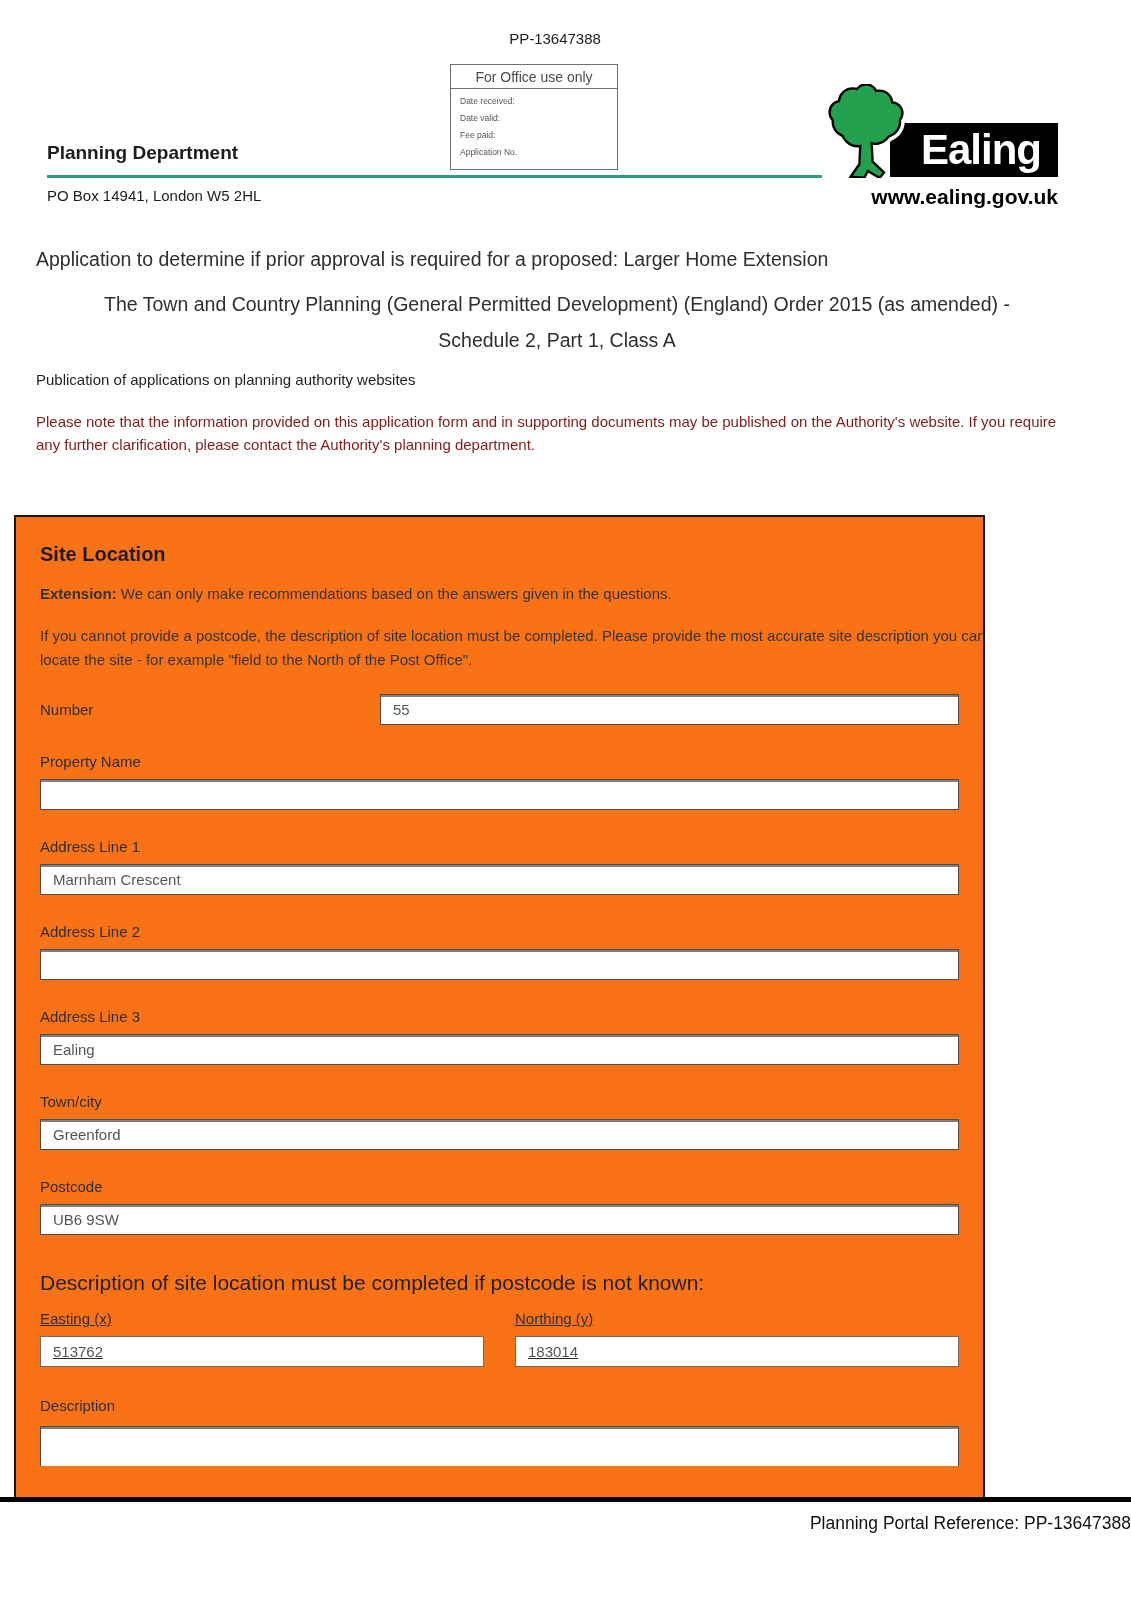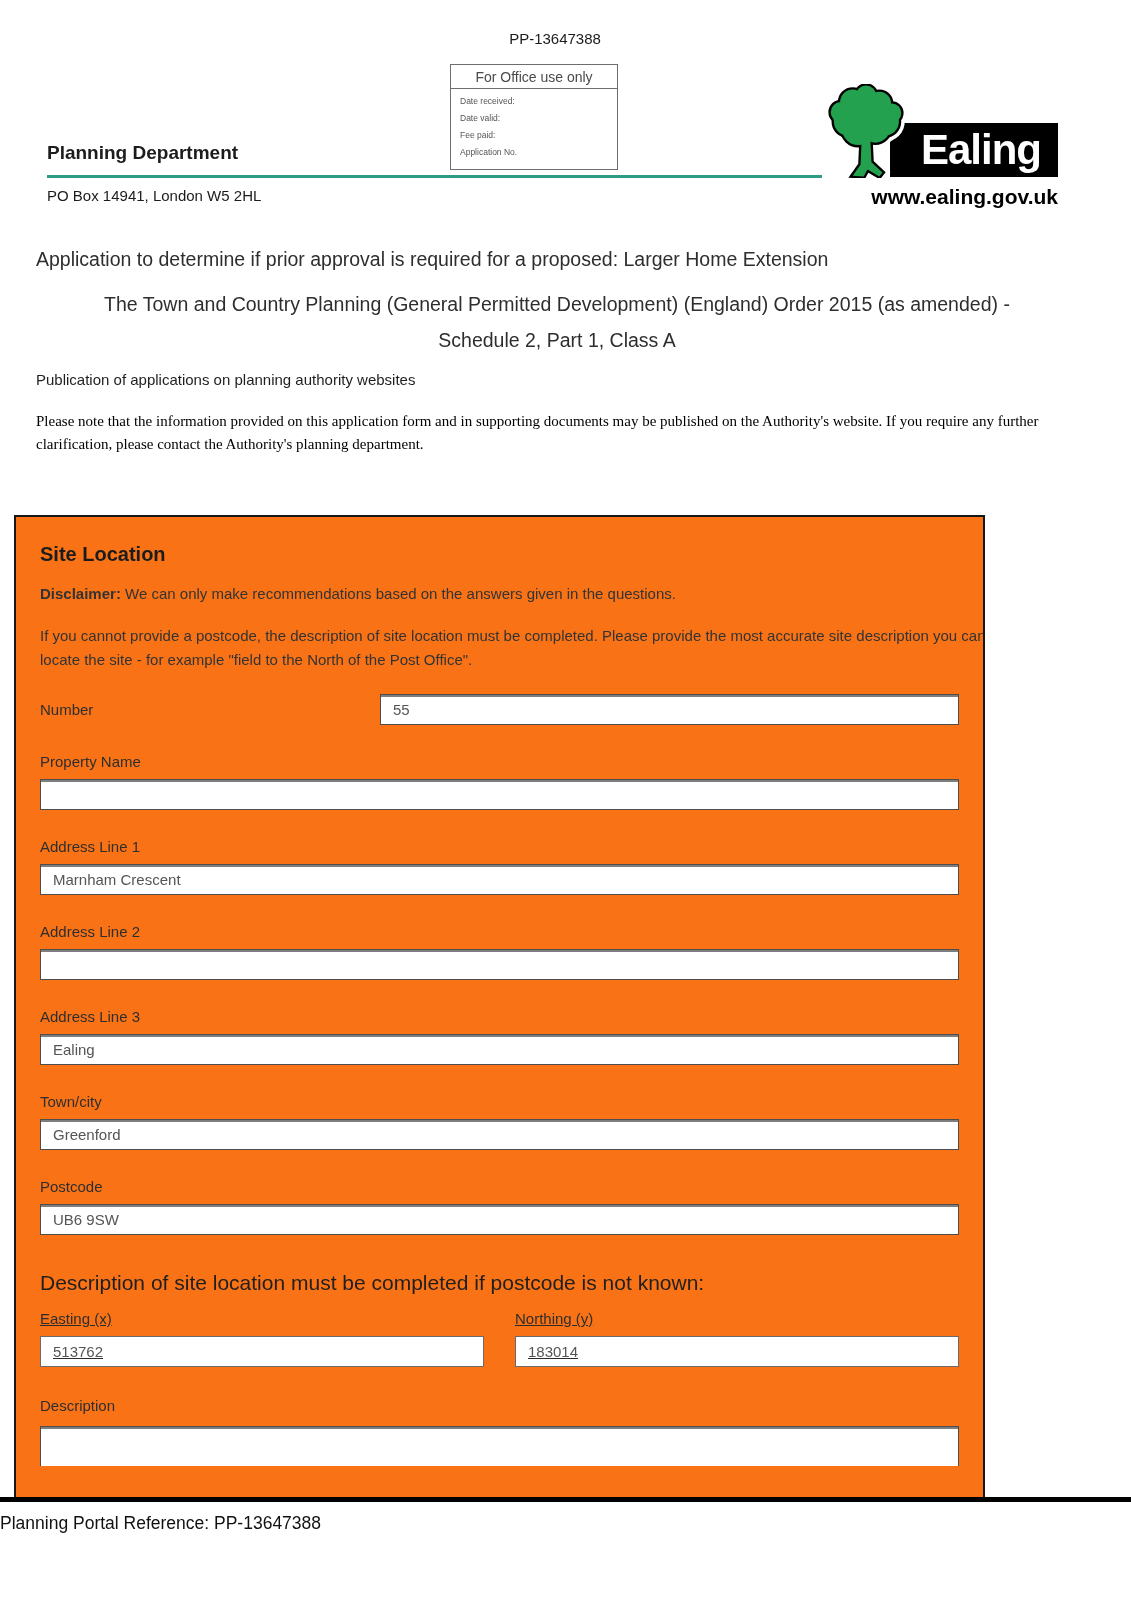--- a/index.html
+++ b/index.html
@@ -68,21 +68,21 @@
     font-size:19.5px; line-height:36px; color:#2e2e2e;
   }
 
   
   .pub-head {
     position:absolute; left:36px; top:371px;
     font-size:15px; font-weight:normal; color:#1f1f1f;
   }
   .pub-body {
     position:absolute; left:36px; top:410px; width:1030px;
-    font-size:15px; line-height:23px; color:#000000;font-family:Liberation Serif, serif;
+    font-size:15px; line-height:23px; color:#7f1d1d;
   }
 
   
   .site-box {
     position:absolute; left:14px; top:515px; width:971px; height:982px;
     border:2px solid #161616; border-bottom:none;
     padding:0 24px; overflow:hidden; background:#f97316;
   }
   .site-box h2 { margin-top:26px; font-size:20px; font-weight:bold; color:#1c1c1c; }
   .para { font-size:15px; line-height:24px; color:#333; }
@@ -115,21 +115,21 @@
   .desc-field { margin-top:30px; }
   .cut-input {
     margin-top:12px; height:40px;
     border:1px solid #4d4d4d; border-bottom:none;
     box-shadow:inset 0 2px 0 rgba(20,20,20,.55); background:#fff;
   }
 
   
   .page-cut { position:absolute; left:0; top:1497px; width:1131px; height:5px; background:#000; }
   .footer-ref {
-    position:absolute; top:1513px; left:0; width:1131px; text-align:left;
+    position:absolute; top:1513px; left:0; width:1131px; text-align:right;
     font-size:17.5px; color:#111;
   }
 </style>
 </head>
 <body>
 
 <div class="ref-top">PP-13647388</div>
 
 <div class="office-box">
   <div class="ob-head">For Office use only</div>
@@ -175,21 +175,21 @@
 
 <div class="title1">Application to determine if prior approval is required for a proposed: Larger Home Extension</div>
 <div class="title2">The Town and Country Planning (General Permitted Development) (England) Order 2015 (as amended) - Schedule 2, Part 1, Class A</div>
 
 <div class="pub-head">Publication of applications on planning authority websites</div>
 <div class="pub-body">Please note that the information provided on this application form and in supporting documents may be published on the Authority's website. If you require any further clarification, please contact the Authority's planning department.</div>
 
 <div class="site-box">
   <h2>Site Location</h2>
 
-  <p class="para disclaimer"><b>Disclaimer:</b><span> We can only make recommendations based on the answers given in the questions.</span></p>
+  <p class="para disclaimer"><b>Extension:</b><span> We can only make recommendations based on the answers given in the questions.</span></p>
 
   <p class="para intro">If you cannot provide a postcode, the description of site location must be completed. Please provide the most accurate site description you can, to help locate the site - for example "field to the North of the Post Office".</p>
 
   <div class="inline-row row-number">
     <span class="field-label">Number</span>
     <input class="fld" type="text" value="55" style="">
   </div>
 
 
   <div class="stacked">

